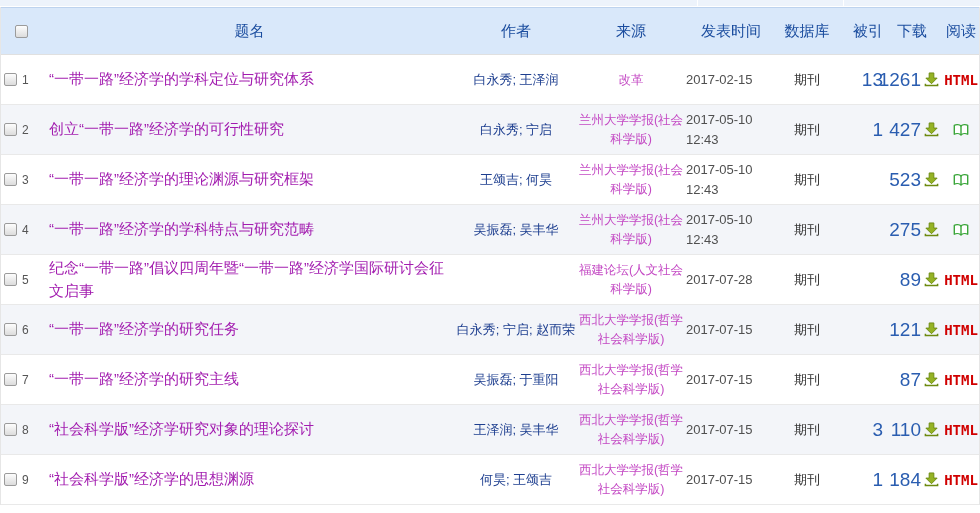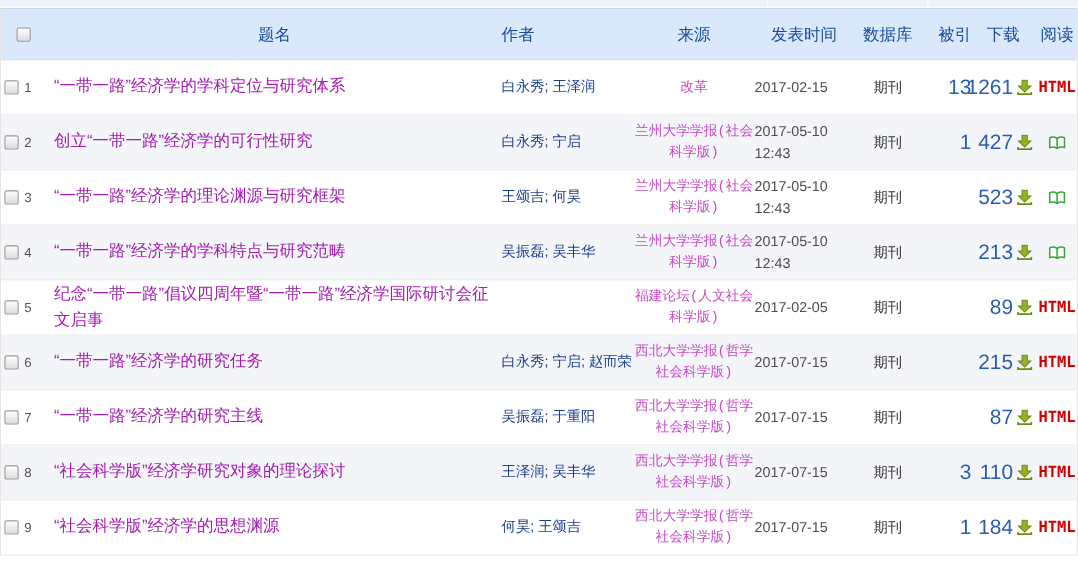--- a/index.html
+++ b/index.html
@@ -16,22 +16,22 @@
   .row { display:flex; align-items:center; min-height:50px; border-bottom:1px solid #e9e9e9; background:#fff; }
   .row.alt { background:#f3f5f9; }
 
   .hrow { display:flex; align-items:center; height:48px; background:#d9e8fa;
           border-top:1px solid #bed3ee; border-bottom:1px solid #e0e0e0; }
   .hcell { color:#1a4c9e; font-size:15px; text-align:center; }
 
   
   .col-sel    { width:40px;  flex:none; display:flex; align-items:center; padding-left:3px; }
   .col-title  { width:415px; flex:none; padding-left:8px; padding-right:6px; }
-  .col-author { width:120px; flex:none; text-align:left; }
-  .col-source { width:110px; flex:none; text-align:center;font-family:Liberation Mono, monospace; }
+  .col-author { width:120px; flex:none; text-align:center; }
+  .col-source { width:110px; flex:none; text-align:center; }
   .col-date   { width:90px;  flex:none; }
   .col-db     { width:62px;  flex:none; text-align:center; }
   .col-cited  { width:45px;  flex:none; text-align:right; }
   .col-dl     { width:58px;  flex:none; display:flex; align-items:center; justify-content:flex-end; padding-right:2px; }
   .col-read   { width:40px;  flex:none; display:flex; align-items:center; justify-content:center; }
 
   .hrow .col-sel { justify-content:center; padding-left:0; }
 
   .checkbox { width:13px; height:13px; border:1px solid #9b9b9b; border-radius:2px;
               background:linear-gradient(#fdfdfd,#dcdcdc); flex:none; cursor:pointer; }
@@ -213,21 +213,21 @@
       <div class="col-date">
         <span class="date-text">2017-05-10 12:43</span>
       </div>
       <div class="col-db">
         <span class="db-text">期刊</span>
       </div>
       <div class="col-cited">
         <a class="num-link"></a>
       </div>
       <div class="col-dl">
-        <a class="num-link dl-num">213</a>
+        <a class="num-link dl-num">275</a>
         <span class="icon-btn">
           <svg width="15" height="15" viewBox="0 0 16 16">
             <polygon points="5.5,1 10.5,1 10.5,6.5 14,6.5 8,12.5 2,6.5 5.5,6.5" fill="#95b325" stroke="#6d8a10" stroke-width="1"></polygon>
             <path d="M1.5,12.5 L1.5,14.5 L14.5,14.5 L14.5,12.5" fill="none" stroke="#6d8a10" stroke-width="1.6"></path>
           </svg>
         </span>
       </div>
       <div class="col-read">
 
         <span class="icon-btn">
@@ -246,21 +246,21 @@
       <div class="col-title">
         <a class="title-link">纪念“一带一路”倡议四周年暨“一带一路”经济学国际研讨会征文启事</a>
       </div>
       <div class="col-author">
         <span class="author-text"></span>
       </div>
       <div class="col-source">
         <a class="source-link">福建论坛(人文社会科学版)</a>
       </div>
       <div class="col-date">
-        <span class="date-text">2017-02-05</span>
+        <span class="date-text">2017-07-28</span>
       </div>
       <div class="col-db">
         <span class="db-text">期刊</span>
       </div>
       <div class="col-cited">
         <a class="num-link"></a>
       </div>
       <div class="col-dl">
         <a class="num-link dl-num">89</a>
         <span class="icon-btn">
@@ -292,21 +292,21 @@
       <div class="col-date">
         <span class="date-text">2017-07-15</span>
       </div>
       <div class="col-db">
         <span class="db-text">期刊</span>
       </div>
       <div class="col-cited">
         <a class="num-link"></a>
       </div>
       <div class="col-dl">
-        <a class="num-link dl-num">215</a>
+        <a class="num-link dl-num">121</a>
         <span class="icon-btn">
           <svg width="15" height="15" viewBox="0 0 16 16">
             <polygon points="5.5,1 10.5,1 10.5,6.5 14,6.5 8,12.5 2,6.5 5.5,6.5" fill="#95b325" stroke="#6d8a10" stroke-width="1"></polygon>
             <path d="M1.5,12.5 L1.5,14.5 L14.5,14.5 L14.5,12.5" fill="none" stroke="#6d8a10" stroke-width="1.6"></path>
           </svg>
         </span>
       </div>
       <div class="col-read">
         <a class="read-html">HTML</a>
 

